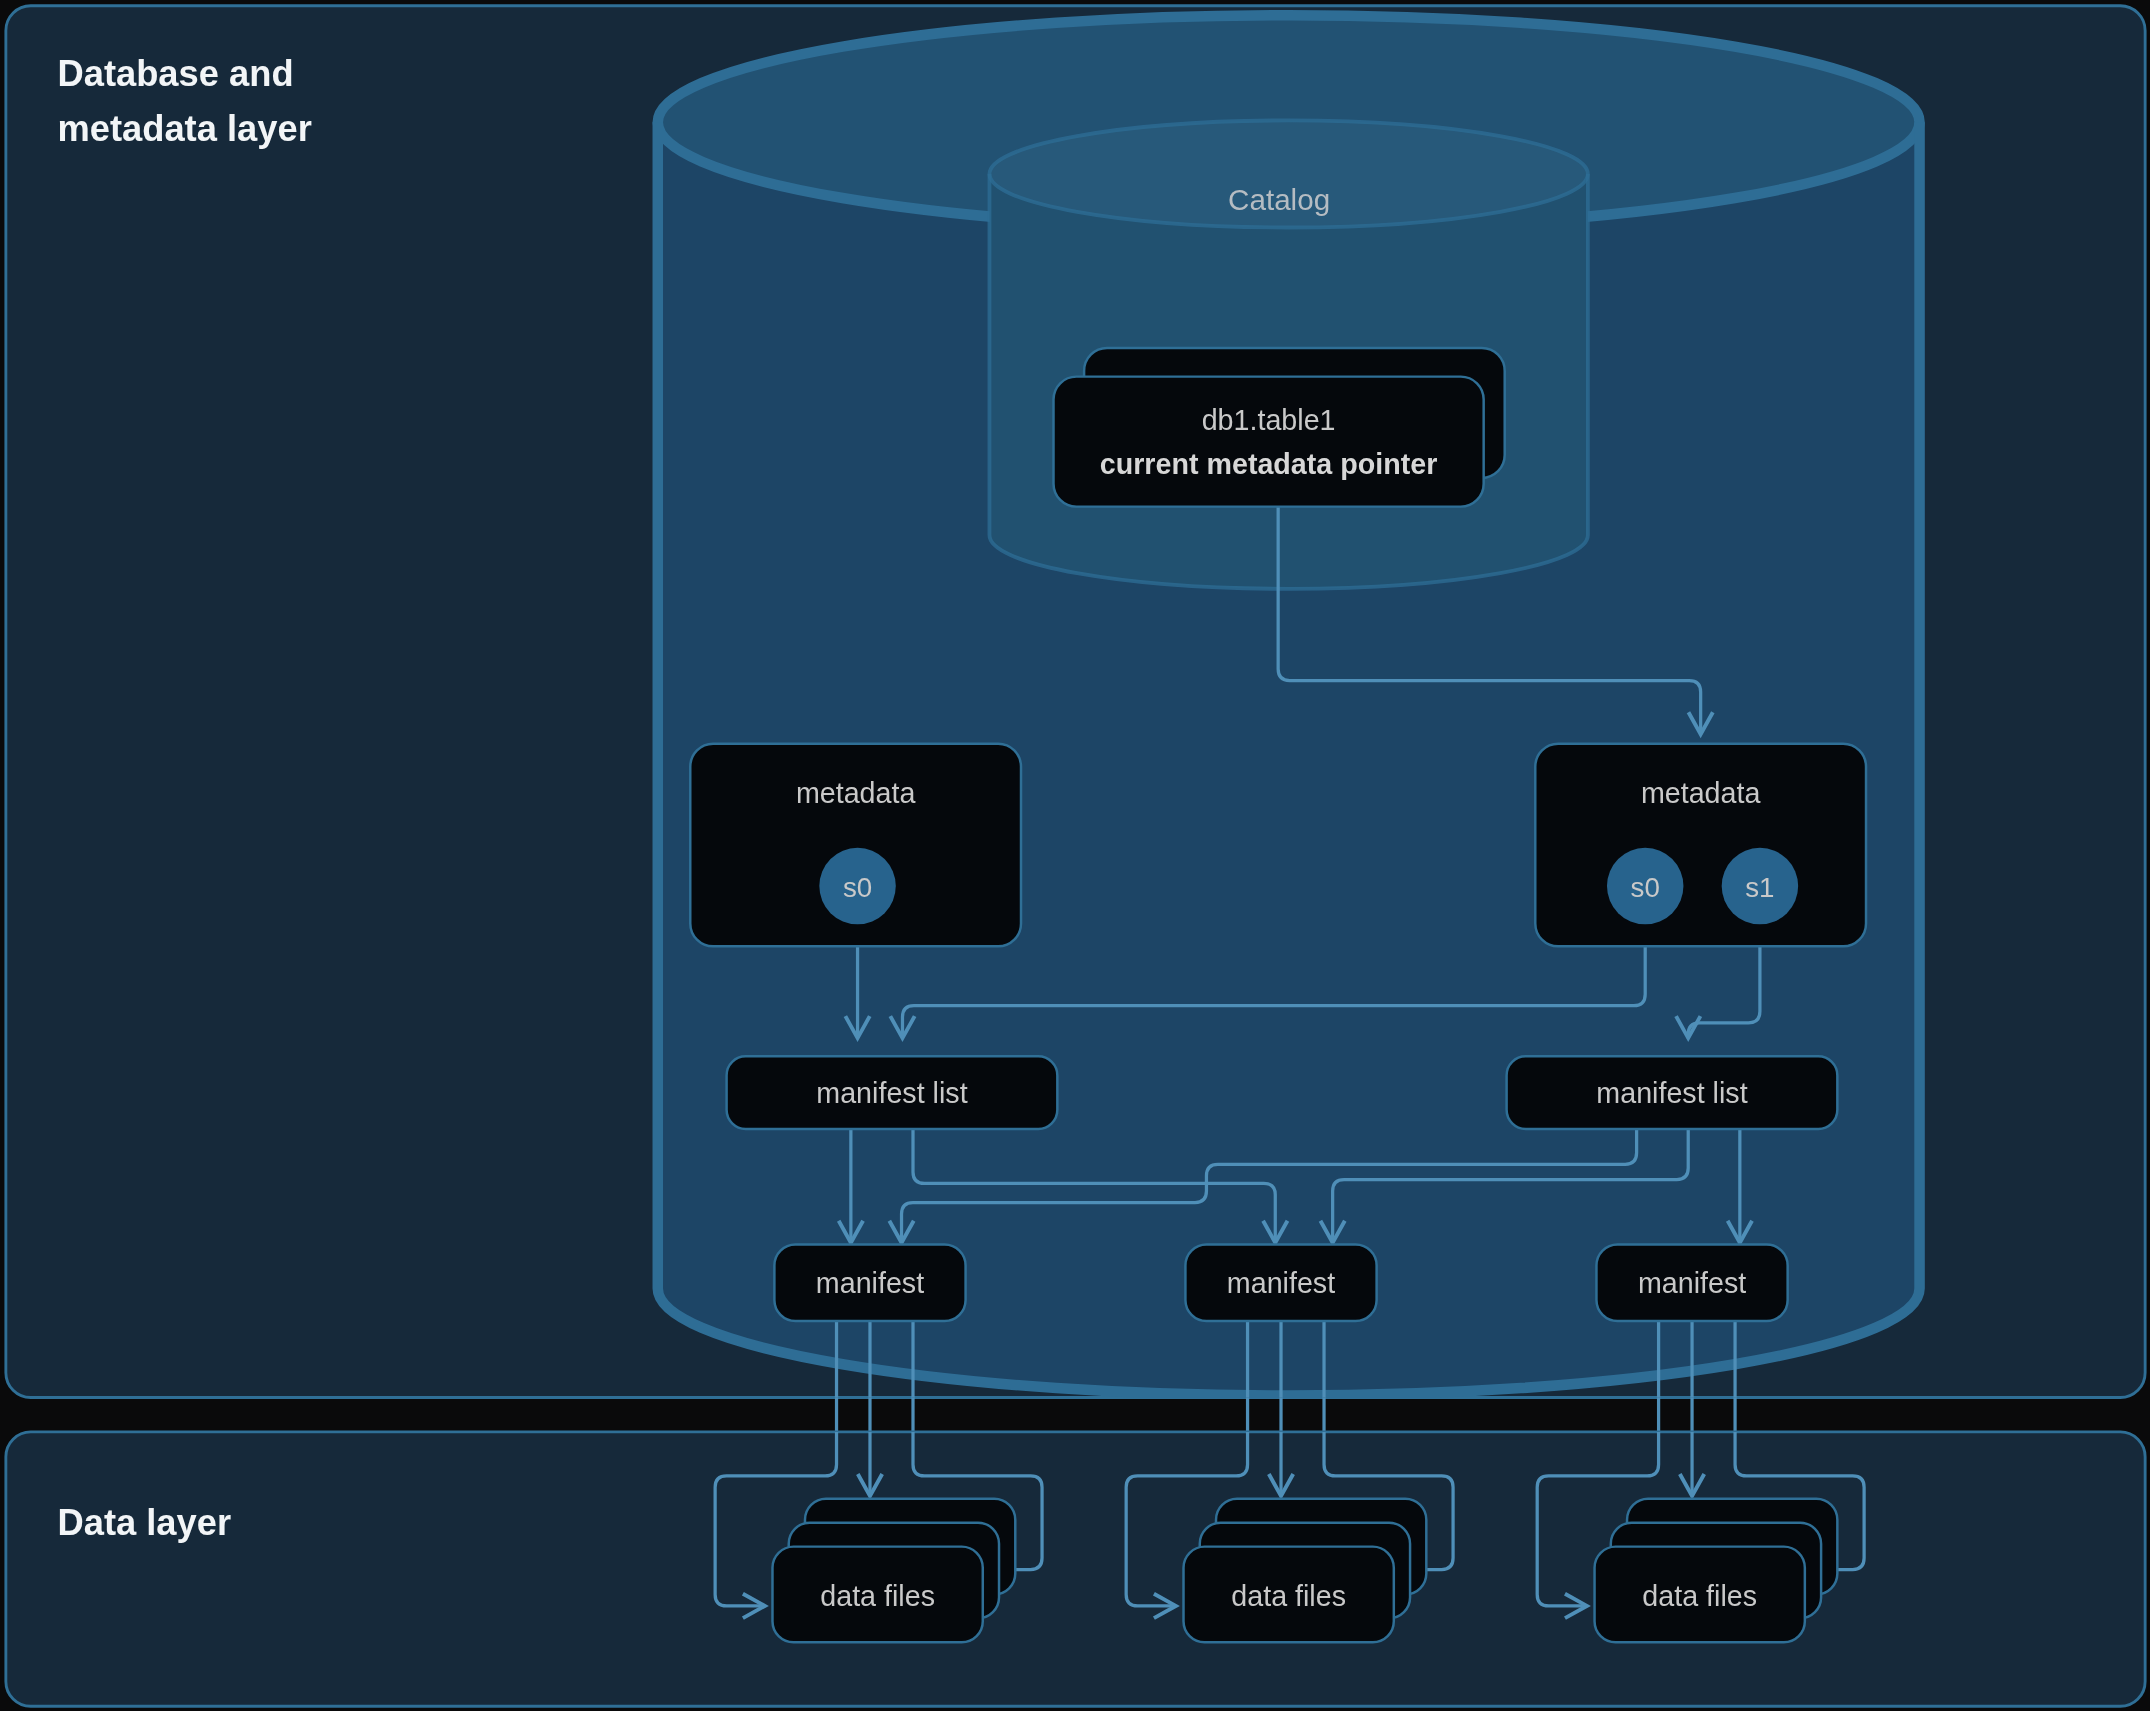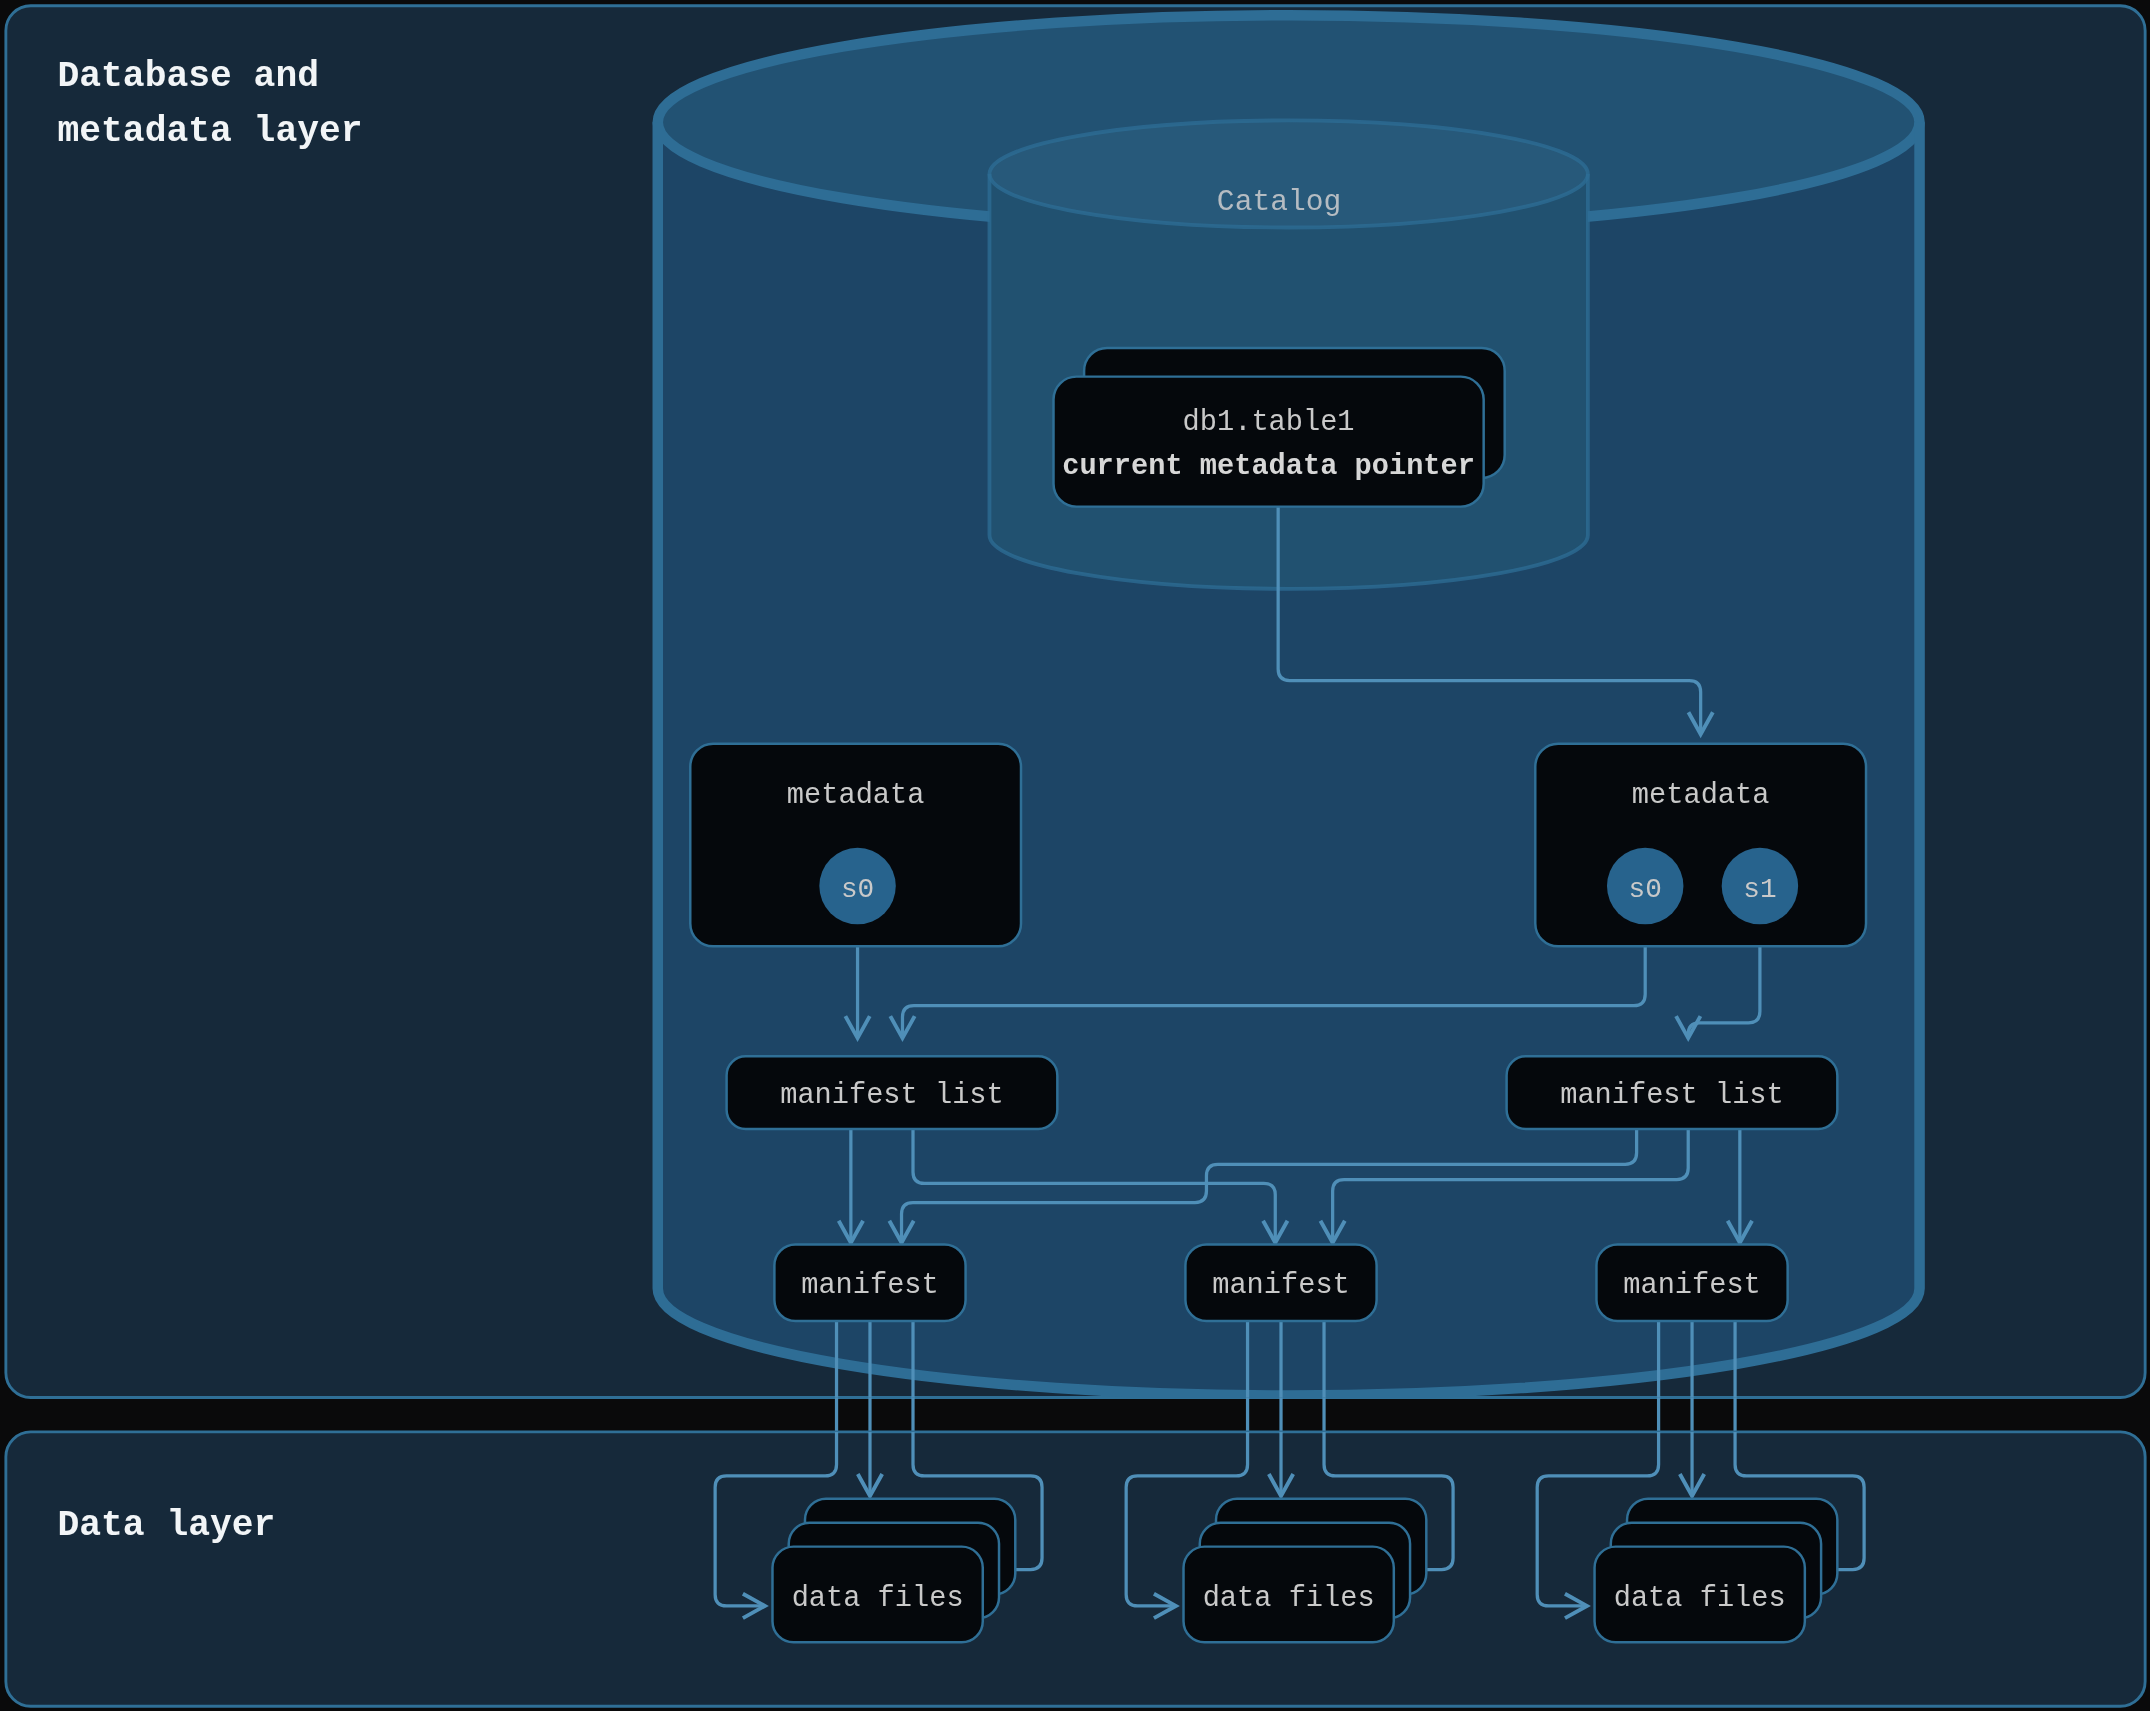--- a/index.html
+++ b/index.html
@@ -1,18 +1,18 @@
 <!DOCTYPE html>
 <html><head>
 <meta charset="utf-8">
 <style>
   html,body{margin:0;padding:0;background:#0a0a0b;}
   body{width:2151px;height:1712px;overflow:hidden;
        font-family:"Liberation Sans","DejaVu Sans",sans-serif;}
-  #stage{position:relative;width:2151px;height:1712px;background:#0a0a0b;font-family:Liberation Mono, monospace;}
+  #stage{position:relative;width:2151px;height:1712px;background:#0a0a0b;}
   svg#diagram{position:absolute;left:0;top:0;width:2151px;height:1712px;display:block;}
   .panel-title{font-weight:bold;fill:#f2f5f7;font-size:38px;}
   .node-label{fill:#c9c9c9;font-size:30px;}
   .node-label-bold{fill:#d7d7d7;font-size:30px;font-weight:bold;}
   .cyl-label{fill:#b5bcc2;font-size:31px;}
   .circ-label{fill:#c9c9c9;font-size:29px;}
 </style>
 </head>
 <body>
 

